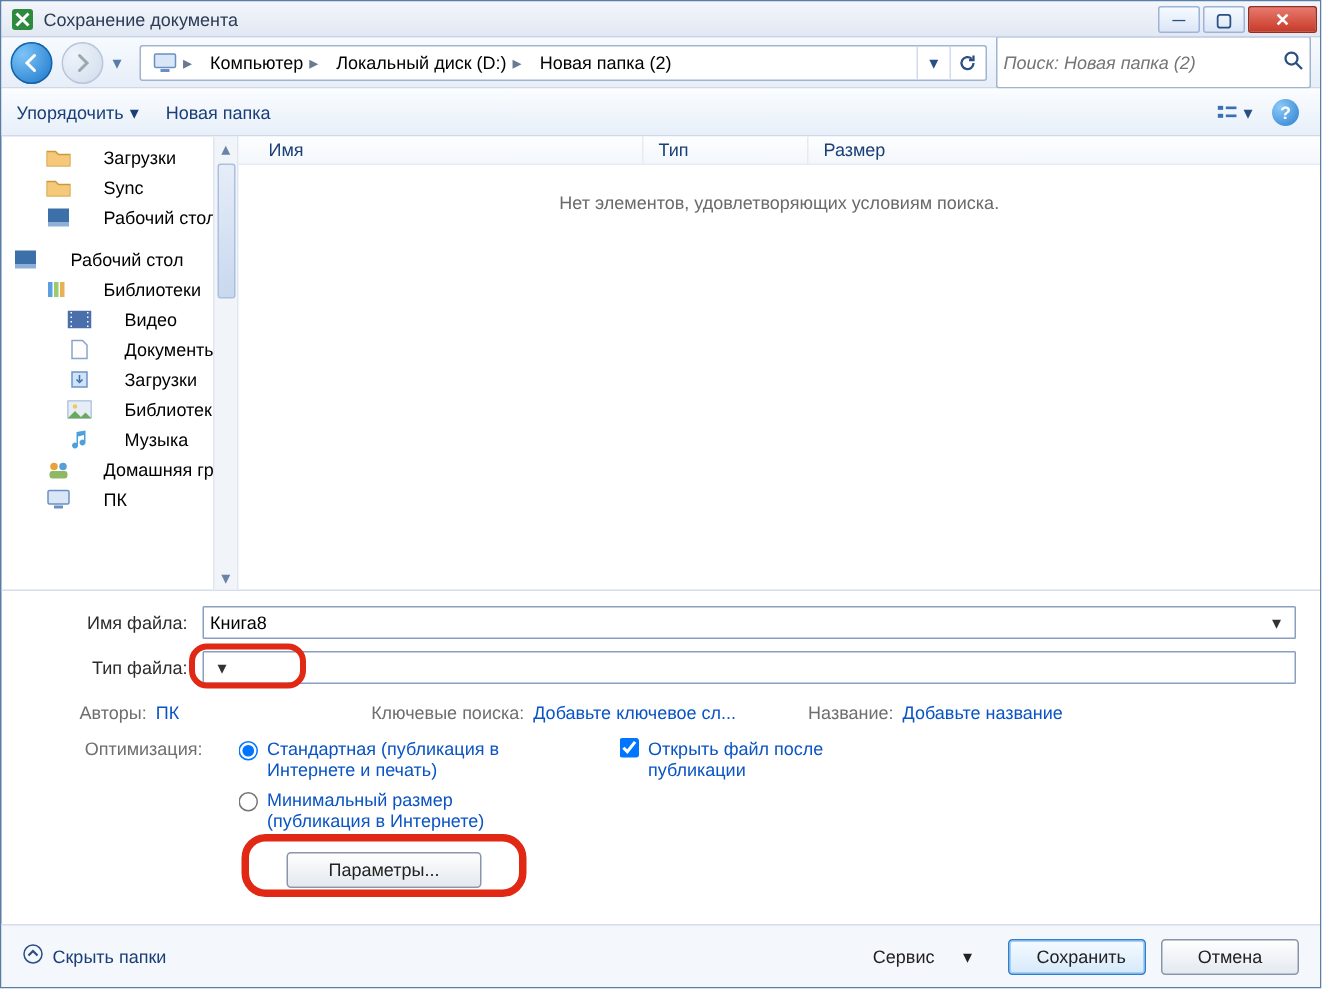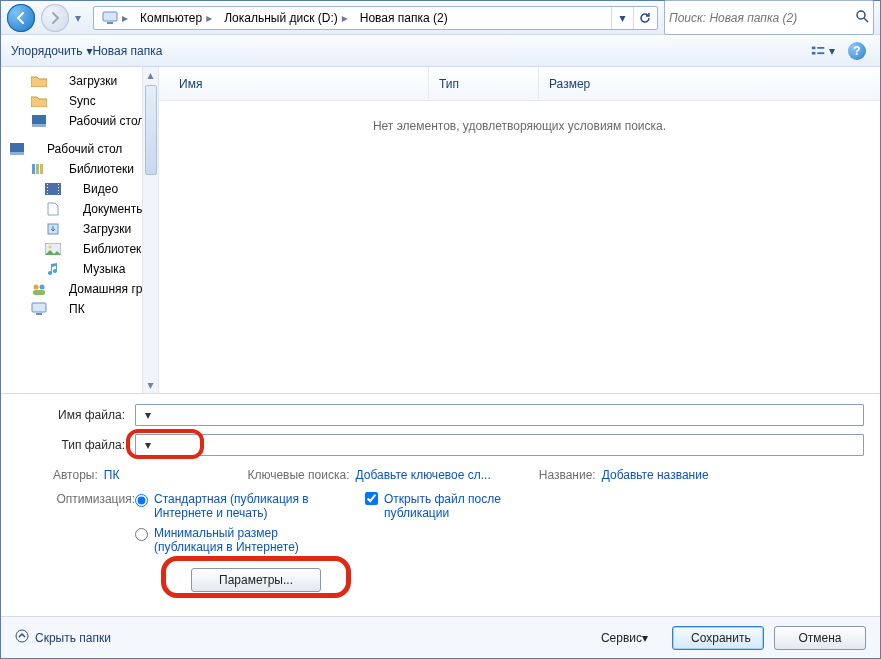--- a/index.html
+++ b/index.html
@@ -24,85 +24,99 @@
 .breadcrumb { flex: 1; height: 24px; background: #fff; border: 1px solid #a0b3cf; display: flex; align-items: center; padding: 0 2px; border-radius: 2px; }
 .bc-seg { padding: 0 6px; display: flex; align-items: center; gap: 4px; height: 100%; }
 .bc-sep { color: #6a7a90; }
 .bc-right { margin-left: auto; display: flex; }
 .bc-btn { width: 22px; height: 22px; display: flex; align-items: center; justify-content: center; color: #2b4f82; border-left: 1px solid #d0dced; }
 .searchbox { width: 210px; height: 35px; border: 1px solid #a0b3cf; background: #fff; display: flex; align-items: center; padding: 0 4px; border-radius: 2px; }
 .searchbox input { border: none; outline: none; flex: 1; color: #8a99ad; font-style: italic; }
 .search-icon { color: #2b4f82; padding-left: 4px; }
 
 
-.toolbar { height: 32px; background: linear-gradient(#fbfdff,#e7eff9); border-bottom: 1px solid #cfd9ea; display: flex; align-items: center; padding: 0 10px; gap: 0; }
+.toolbar { height: 32px; background: linear-gradient(#fbfdff,#e7eff9); border-bottom: 1px solid #cfd9ea; display: flex; align-items: center; padding: 0 10px; gap: 18px; }
 .tb-item { color: #1a3e77; display: flex; align-items: center; gap: 4px; }
 .tb-right { margin-left: auto; display: flex; align-items: center; gap: 8px; }
 .tb-iconbtn { width: 26px; height: 22px; border: 1px solid transparent; border-radius: 2px; display: flex; align-items: center; justify-content: center; color: #2b4f82; }
 .help-icon { width: 18px; height: 18px; border-radius: 50%; background: radial-gradient(circle at 30% 30%, #8cc9f7, #2a7fd0); color: #fff; display: flex; align-items: center; justify-content: center; font-weight: bold; }
 
 
 .main { flex: 1; display: flex; min-height: 0; }
 .sidebar { width: 158px; border-right: 1px solid #e1e7f1; overflow: hidden; position: relative; padding-top: 4px; }
 .sidebar .vscroll { position: absolute; right: 0; top: 0; bottom: 0; width: 16px; background: #f1f4f9; border-left: 1px solid #e1e7f1; display: flex; flex-direction: column; align-items: center; }
 .vscroll .arrow { height: 16px; width: 100%; display: flex; align-items: center; justify-content: center; color: #6b84a6; }
 .vscroll .thumb { width: 12px; height: 90px; background: linear-gradient(#e5edf8,#c9d8ee); border: 1px solid #aac0de; border-radius: 2px; margin-top: 2px; }
 .tree-item { display: flex; align-items: center; gap: 22px; padding: 3px 4px 3px 16px; white-space: nowrap; }
 .tree-item.d1 { padding-left: 30px; }
 .tree-item .ico { width: 16px; height: 14px; display: inline-flex; align-items: center; justify-content: center; }
 .tree-group { margin-top: 8px; }
 
 .content { flex: 1; display: flex; flex-direction: column; }
-.col-headers { height: 34px; display: flex; align-items: center; border-bottom: 1px solid #e6ebf3; background: linear-gradient(#fdfefe,#f3f7fc); padding-left: 10px; }
+.col-headers { height: 19px; display: flex; align-items: center; border-bottom: 1px solid #e6ebf3; background: linear-gradient(#fdfefe,#f3f7fc); padding-left: 10px; }
 .col-h { padding: 0 10px; color: #1a3e77; border-right: 1px solid #e6ebf3; height: 100%; display: flex; align-items: center; }
 .empty-msg { flex: 1; color: #6a6a6a; text-align: center; padding-top: 18px; }
 
 
 .divider { height: 1px; background: #d5deea; }
 .form { padding: 10px 16px 6px 16px; }
 .form-row { display: flex; align-items: center; margin-bottom: 8px; }
 .form-row .lbl { width: 118px; text-align: right; padding-right: 10px; color: #2b2b2b; }
 .combo { flex: 1; height: 22px; border: 1px solid #8a9ec0; background: #fff; display: flex; align-items: center; padding: 0 4px; border-radius: 1px; position: relative; }
 .combo input { border: none; outline: none; flex: 1; }
 .combo .dd { width: 16px; text-align: center; color: #333; }
 
 .red-ring { position: absolute; border: 4px solid #e02814; border-radius: 12px; pointer-events: none; }
 .ring-filetype { left: -10px; top: -6px; width: 78px; height: 30px; }
 
 .meta-row { display: flex; gap: 18px; padding: 4px 0 10px 36px; flex-wrap: wrap; }
 .meta-item { display: flex; gap: 6px; align-items: baseline; }
 .meta-item .k { color: #6e6e6e; }
 .link { color: #0a54c4; }
 
-.opt-row { display: flex; padding-left: 36px; align-items: flex-start; }
+.opt-row { display: flex; padding-left: 36px; gap: 24px; align-items: flex-start; }
 .opt-col { display: flex; flex-direction: column; gap: 6px; }
 .radio-line { display: flex; align-items: flex-start; gap: 6px; color: #0a54c4; max-width: 190px; }
 .radio-line input { margin-top: 2px; }
 .chk-line { display: flex; align-items: flex-start; gap: 6px; color: #0a54c4; max-width: 200px; }
 
 .options-btn-wrap { position: relative; margin: 10px 0 4px 150px; width: 200px; height: 42px; }
 .btn { height: 24px; padding: 0 18px; border: 1px solid #8896ab; background: linear-gradient(#fefefe,#e4e9f0); border-radius: 3px; color: #222; }
 .btn.primary { border-color: #2d7fd0; box-shadow: 0 0 0 1px #a6cff5 inset; background: linear-gradient(#f6fbff,#d5e9fb); }
 .ring-options { position: absolute; left: -6px; top: -8px; width: 190px; height: 42px; border: 5px solid #e02814; border-radius: 16px; }
 
 
 .footer { height: 42px; border-top: 1px solid #d5deea; background: #f4f7fb; display: flex; align-items: center; padding: 0 14px; gap: 10px; }
 .footer .left { display: flex; align-items: center; gap: 6px; color: #1a3e77; }
 .footer .spacer { flex: 1; }
-.foot-link { display: flex; align-items: center; gap: 0; color: #222; margin-right: 14px; }
+.foot-link { display: flex; align-items: center; gap: 19px; color: #222; margin-right: 14px; }
 
 
 .svg-folder { width: 16px; height: 12px; }
 .svg-pc { width: 16px; height: 14px; }
 </style>
 </head>
 <body>
 
 <div class="window">
 
+  <div class="titlebar">
+    <span class="icon">
+      <svg viewBox="0 0 16 16" width="16" height="16">
+          <rect x="1" y="1" width="14" height="14" rx="2" fill="#2e8b3d"></rect>
+          <path d="M4 4l8 8M12 4l-8 8" stroke="#fff" stroke-width="2"></path>
+        </svg>
+    </span>
+    <span class="title">Сохранение документа</span>
+    <div class="win-btns">
+      <div class="win-btn">─</div>
+      <div class="win-btn">▢</div>
+      <div class="win-btn close">✕</div>
+    </div>
+  </div>
 
   <div class="navbar">
     <div class="nav-back">
       <svg width="14" height="14" viewBox="0 0 14 14">
           <path d="M9 2L4 7l5 5" stroke="#fff" stroke-width="2" fill="none" stroke-linecap="round"></path>
         </svg>
     </div>
     <div class="nav-fwd">
       <svg width="14" height="14" viewBox="0 0 14 14">
           <path d="M5 2l5 5-5 5" stroke="#9aa" stroke-width="2" fill="none" stroke-linecap="round"></path>
@@ -313,20 +327,21 @@
       <div class="empty-msg">Нет элементов, удовлетворяющих условиям поиска.</div>
     </div>
   </div>
 
   <div class="divider"></div>
 
   <div class="form">
     <div class="form-row">
       <div class="lbl">Имя файла:</div>
       <div class="combo">
+        <input value="Книга8" style="">
         <span class="dd">▾</span>
       </div>
     </div>
     <div class="form-row">
       <div class="lbl">Тип файла:</div>
       <div class="combo" style="position:relative">
         <div class="red-ring ring-filetype"></div>
         <span class="dd">▾</span>
       </div>
     </div>

